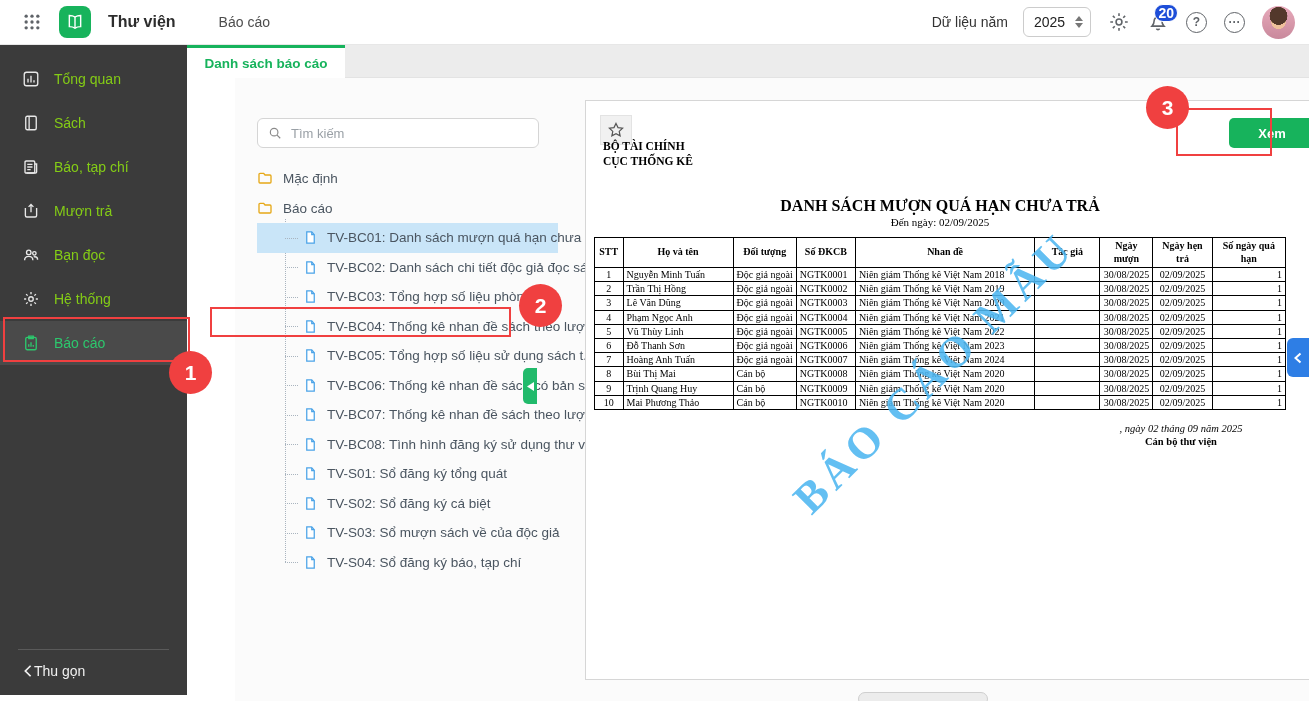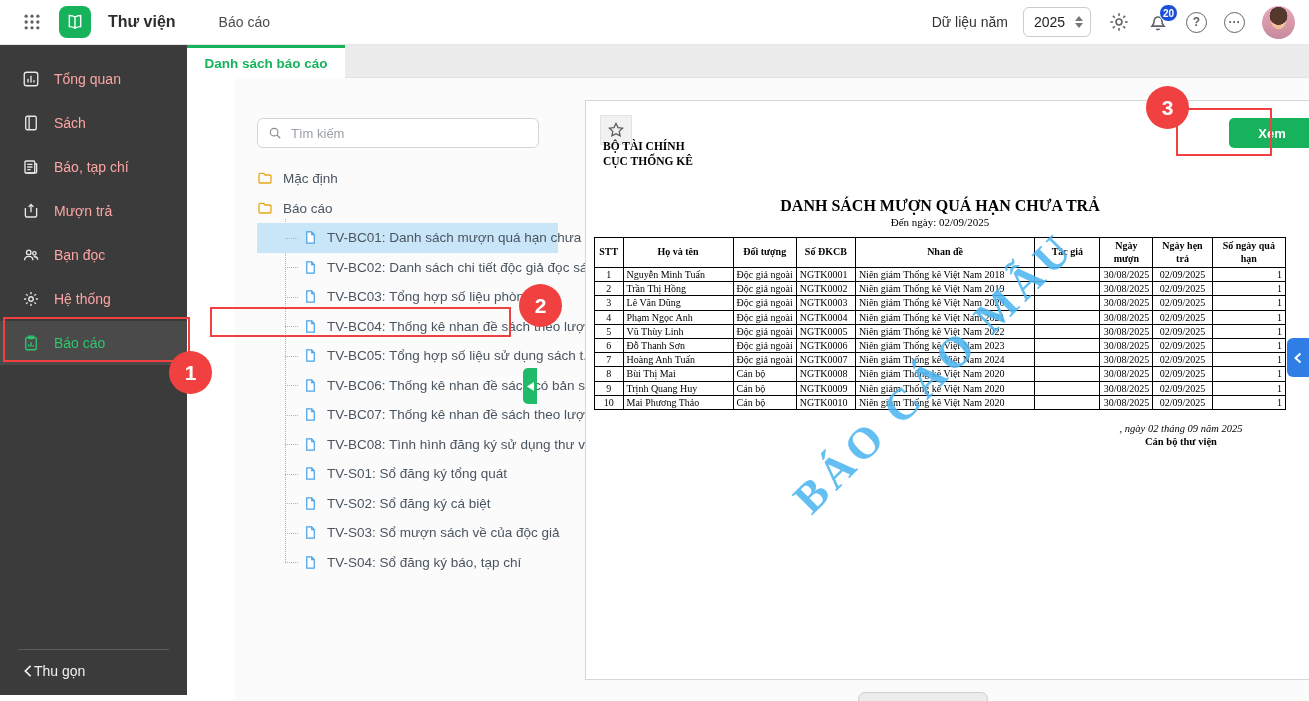--- a/index.html
+++ b/index.html
@@ -21,33 +21,33 @@
   .year-box { width:68px; height:30px; border:1px solid #ccc; border-radius:6px; background:#fff;
     display:flex; align-items:center; justify-content:space-between; padding:0 7px 0 10px; }
   .year-val { font-size:14px; color:#222; }
   .stepper { display:flex; flex-direction:column; gap:2px; color:#777; }
   .stepper svg { display:block; }
   .tb-ic { width:22px; height:22px; color:#5f6368; cursor:pointer; position:relative; }
   .round-ic { width:21px; height:21px; border:1.6px solid #5f6368; border-radius:50%;
     display:flex; align-items:center; justify-content:center; font-size:12px; font-weight:bold;
     color:#5f6368; cursor:pointer; }
   .badge { position:absolute; top:-7px; right:-9px; min-width:18px; height:18px; border-radius:9px;
-    background:#1d4ed8; color:#fff; font-size:10px; font-weight:bold; display:flex;
+    background:#1d4ed8; color:#fff; font-size:14px; font-weight:bold; display:flex;
     align-items:center; justify-content:center; padding:0 3px; border:1.5px solid #fff; }
   .avatar { width:33px; height:33px; border-radius:50%; cursor:pointer;
     background:
       radial-gradient(circle at 50% 30%, #53382b 0 31%, rgba(0,0,0,0) 32%),
       radial-gradient(circle at 50% 48%, #efc09b 0 30%, rgba(0,0,0,0) 31%),
       linear-gradient(180deg,#e7a9ba 0%, #c9899c 100%); }
 
   
   .sidebar { position:absolute; left:0; top:45px; width:187px; height:650px; background:#3b3b3b; }
   .side-items { padding-top:12px; }
   .side-item { height:44px; display:flex; align-items:center; gap:14px; padding-left:22px;
-    color:#fca5a5; font-size:14px; cursor:pointer; }
+    color:#84cc16; font-size:14px; cursor:pointer; }
   .side-item .side-icon { width:18px; height:18px; color:#e8e8e8; flex:0 0 18px; }
   .side-item.active { background:#4a4a4a; color:var(--green-bright); }
   .side-item.active .side-icon { color:var(--green-bright); }
   .side-foot { position:absolute; left:0; bottom:0; width:187px; height:56px; color:#f1f1f1; }
   .side-foot::before { content:""; position:absolute; left:18px; right:18px; top:10px;
     border-top:1px solid #5a5a5a; }
   .foot-inner { position:absolute; left:22px; bottom:16px; display:flex; align-items:center;
     font-size:14px; cursor:pointer; }
   .foot-inner svg { width:12px; height:14px; }
 

